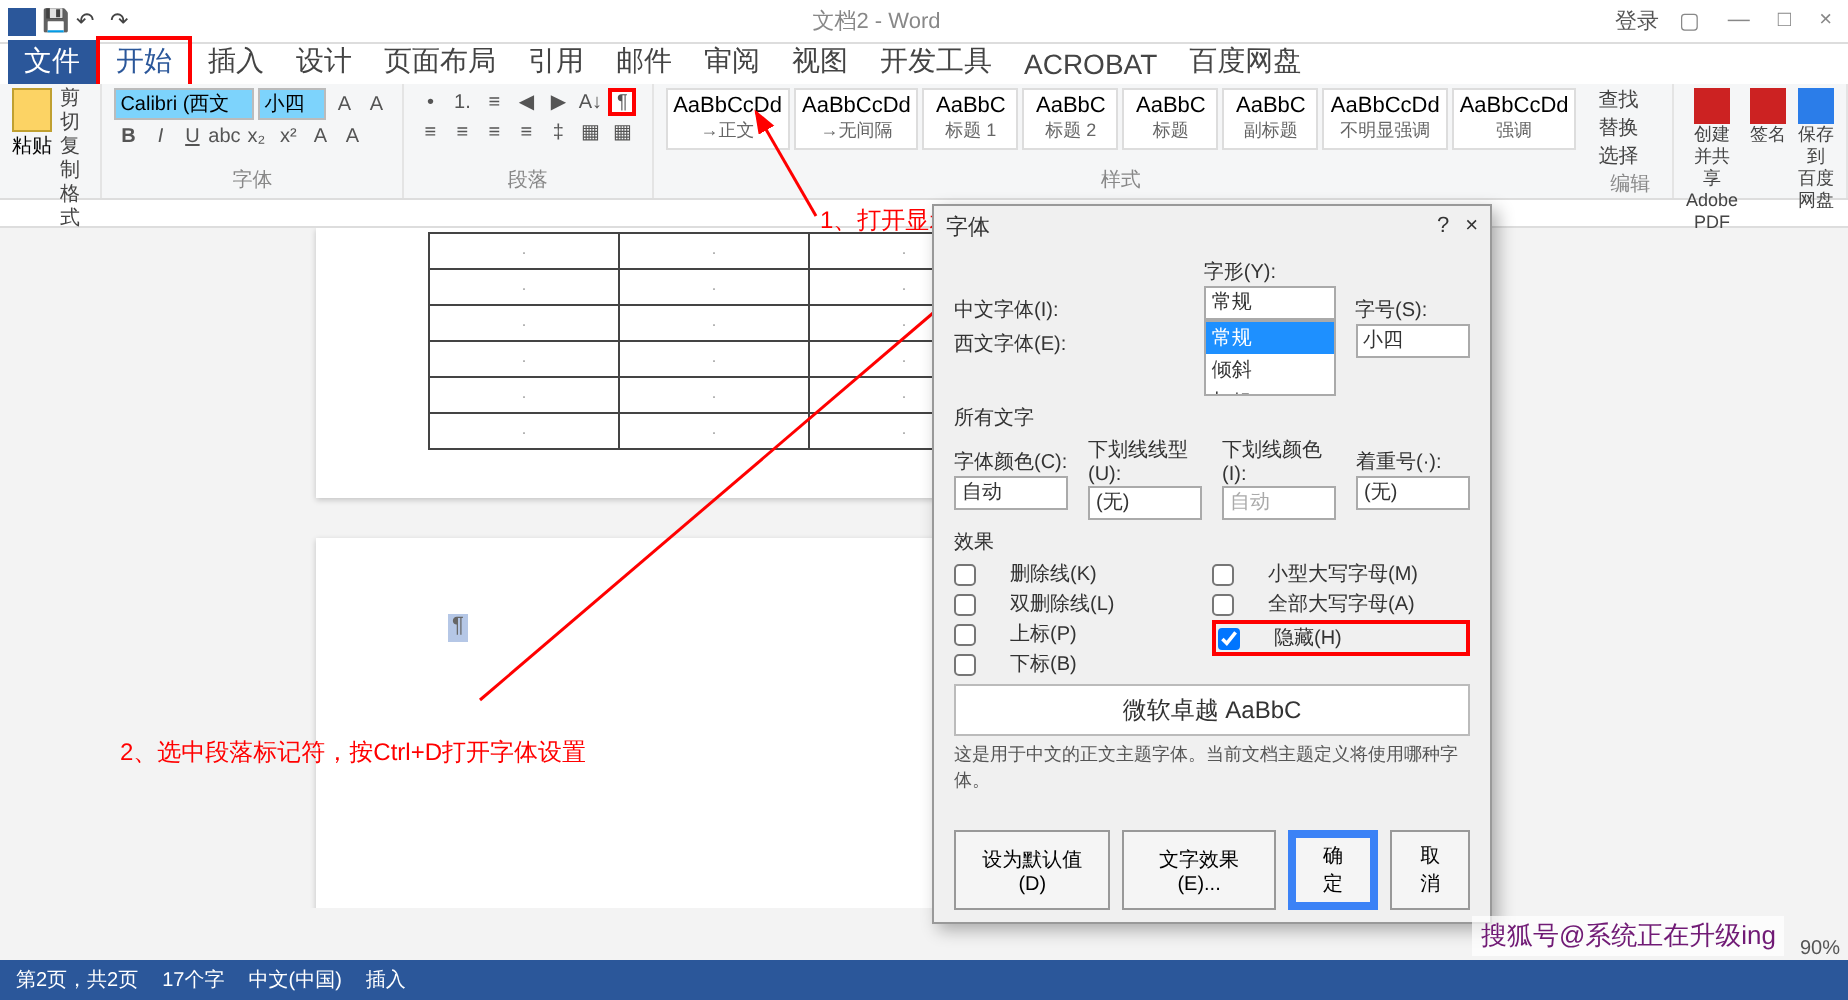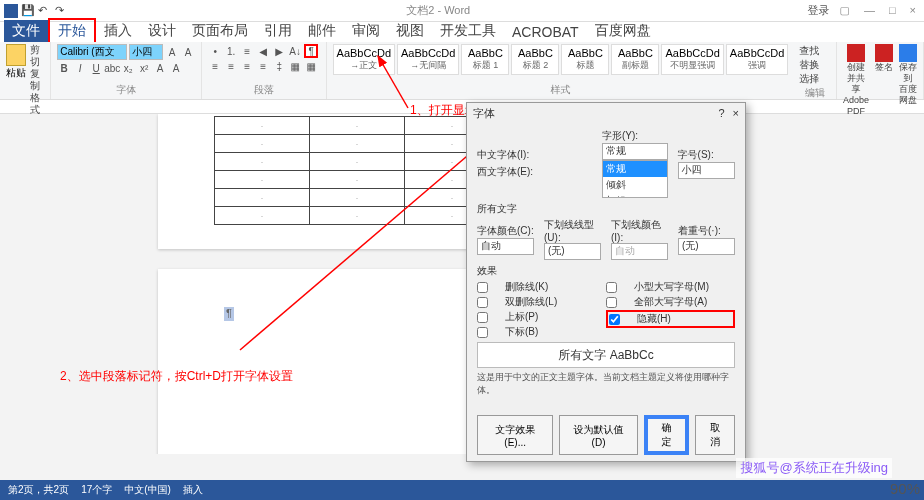--- a/index.html
+++ b/index.html
@@ -67,22 +67,22 @@
 .chk{display:flex;align-items:center;gap:17px;margin-bottom:1px}
 .chk input{width:11px;height:11px}
 .chk.hl{border:2px solid red;padding:0 1px}
 .preview{border:1px solid #bbb;background:#fff;height:26px;display:flex;align-items:center;justify-content:center;font-size:12px;margin-top:2px}
 .hint{font-size:9px;color:#555;margin-top:3px}
 .dlg-btns{position:absolute;bottom:6px;left:0;right:0;display:flex;gap:6px;justify-content:flex-end;padding:0 10px}
 .dlg-btn{border:1px solid #999;background:#f5f5f5;padding:2px 10px;font-size:10px}
 .dlg-btn.ok{border:4px solid #3b82f6}
 .status{position:absolute;bottom:0;left:0;right:0;height:20px;background:#2b579a;color:#fff;display:flex;align-items:center;padding:0 8px;font-size:10px;gap:12px}
 .status .sp{flex:1}
-.watermark{position:absolute;right:32px;bottom:22px;font-size:13px;color:#8b5cf6;background:rgba(255,255,255,.7);padding:1px 4px}
-.zoom-lbl{position:absolute;right:4px;bottom:3px;font-size:15px;color:#555}
+.watermark{position:absolute;right:32px;bottom:22px;font-size:13px;color:#701a75;background:rgba(255,255,255,.7);padding:1px 4px}
+.zoom-lbl{position:absolute;right:4px;bottom:20px;font-size:10px;color:#555}
 </style>
 </head>
 <body>
 
 <div class="titlebar">
   <span class="icon-word"></span>
   <div class="qat">
     <span>💾</span>
     <span>↶</span>
     <span>↷</span>
@@ -381,26 +381,26 @@
         <label class="chk">
             <input type="checkbox" style="">
             <span>全部大写字母(A)</span>
           </label>
         <label class="chk hl">
             <input type="checkbox" checked="" style="">
             <span>隐藏(H)</span>
           </label>
       </div>
     </div>
-    <div class="preview">所有文字 AaBbCc</div>
+    <div class="preview">微软卓越 AaBbC</div>
     <div class="hint">这是用于中文的正文主题字体。当前文档主题定义将使用哪种字体。</div>
   </div>
   <div class="dlg-btns">
+    <button class="dlg-btn">设为默认值(D)</button>
     <button class="dlg-btn">文字效果(E)...</button>
-    <button class="dlg-btn">设为默认值(D)</button>
     <button class="dlg-btn ok">确定</button>
     <button class="dlg-btn">取消</button>
   </div>
 </div>
 
 <div class="status">
   <span>第2页，共2页</span>
   <span>17个字</span>
   <span>中文(中国)</span>
   <span>插入</span>

